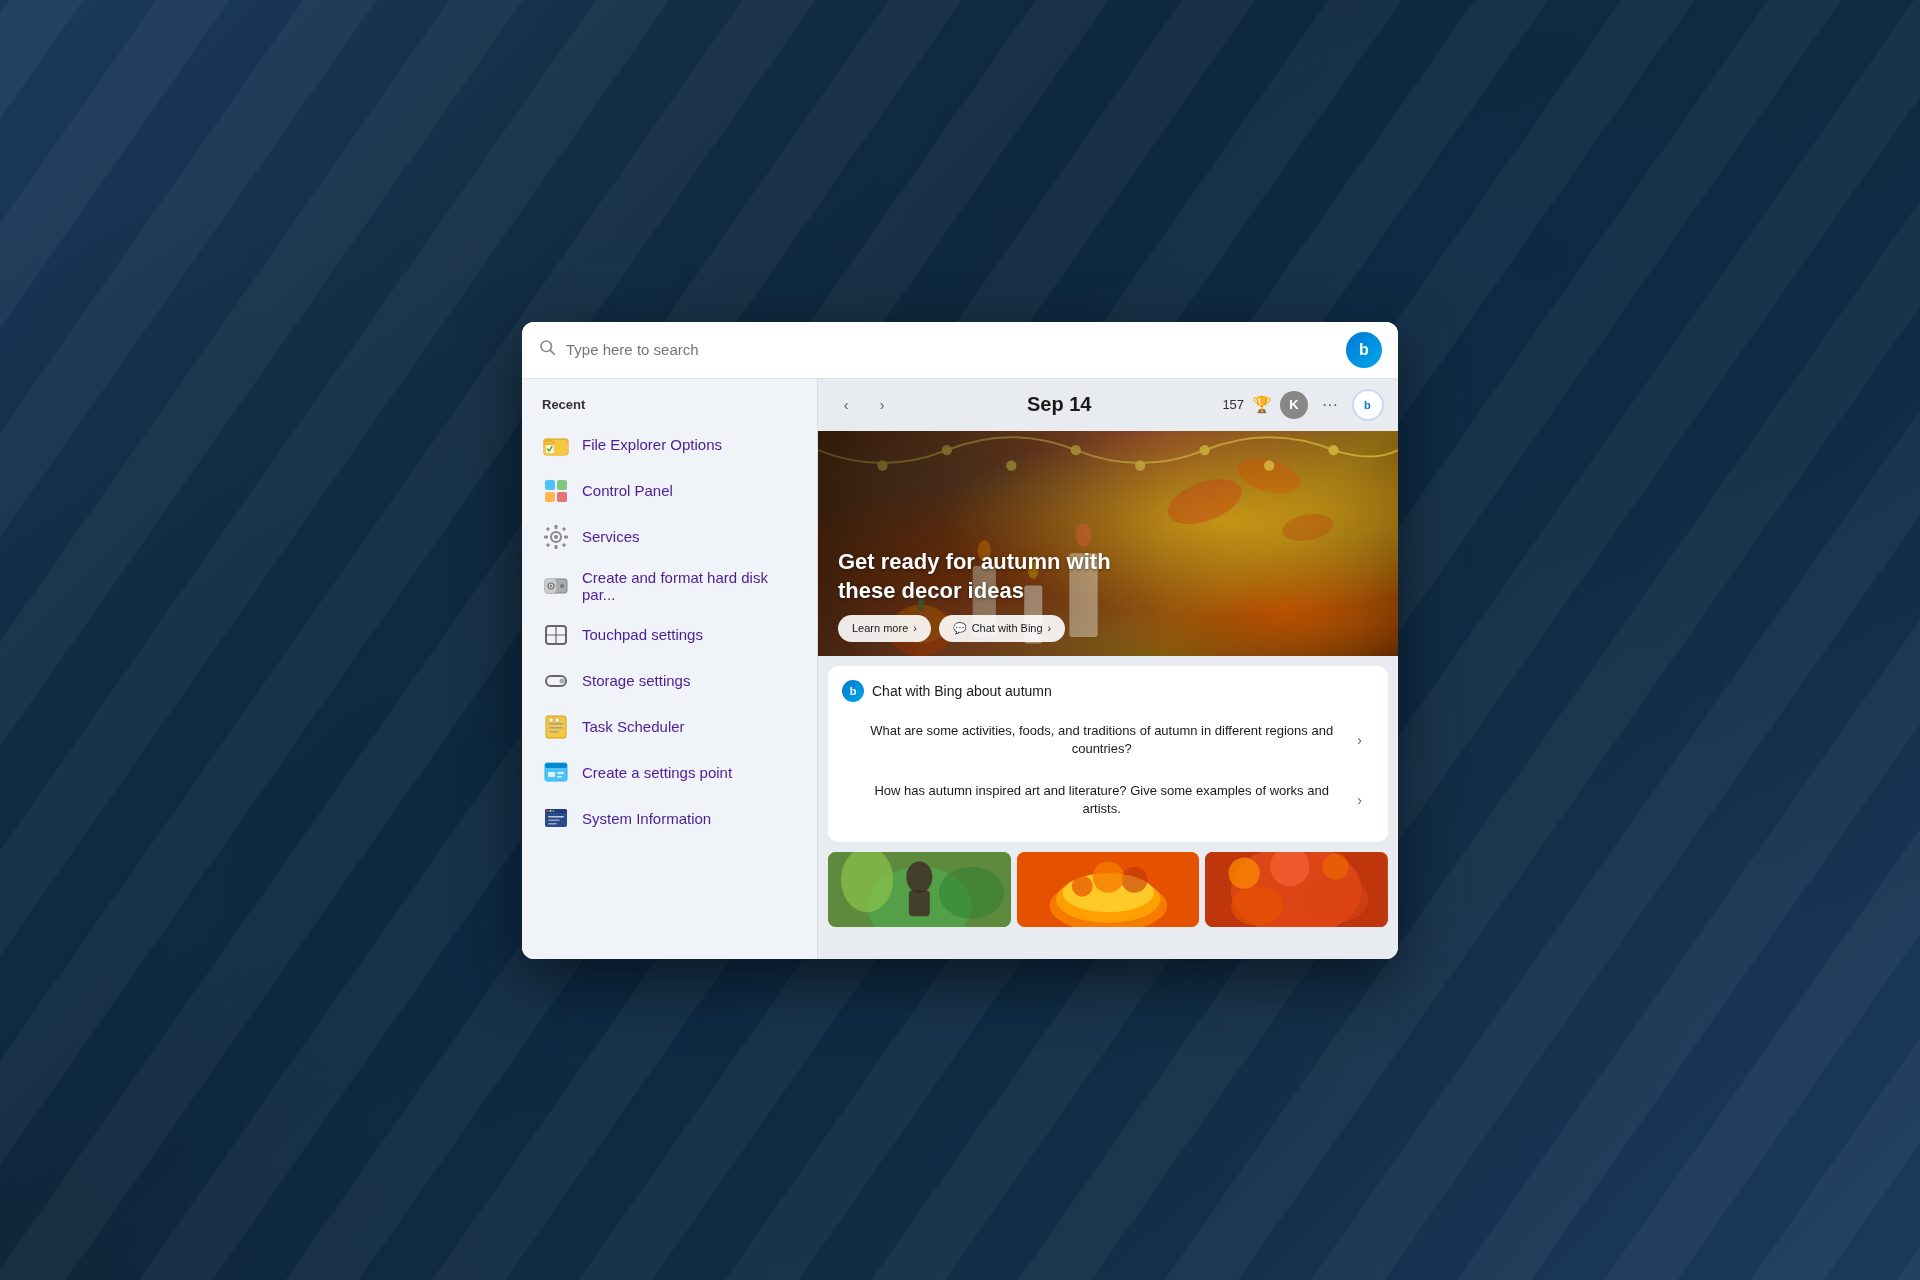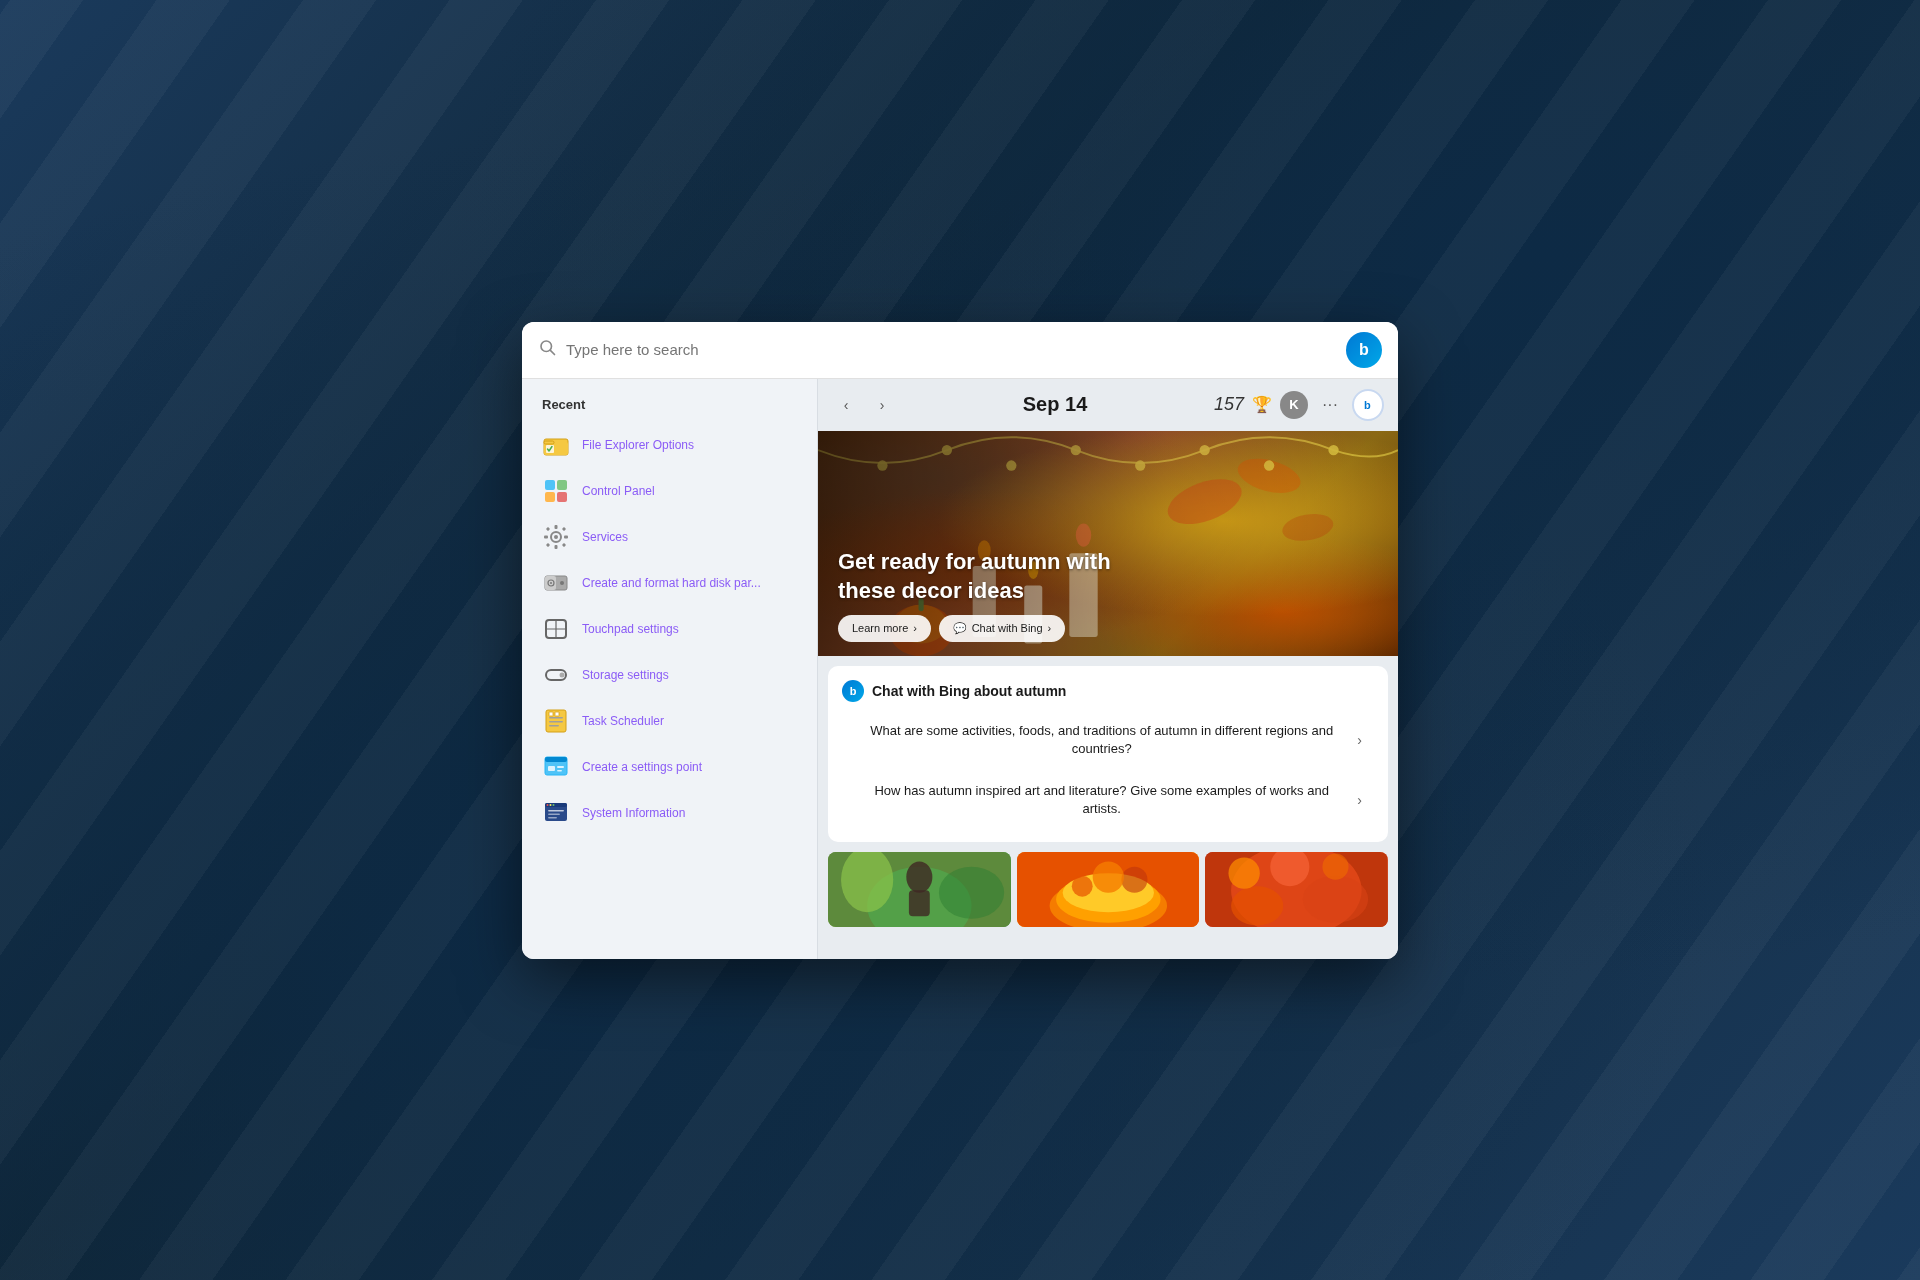--- a/index.html
+++ b/index.html
@@ -130,22 +130,22 @@
     .item-icon {
       width: 28px;
       height: 28px;
       flex-shrink: 0;
       display: flex;
       align-items: center;
       justify-content: center;
       font-size: 18px;
     }
     .item-label {
-      font-size: 12px;
-      color: #8b5cf6;
+      font-size: 15px;
+      color: #4c1d95;
     }
 
     
     .right-panel {
       flex: 1;
       display: flex;
       flex-direction: column;
       background: #e8ecf0;
       border-left: 1px solid #d8dde3;
     }
@@ -175,24 +175,23 @@
       color: #1a1a1a;
       flex: 1;
       text-align: center;
     }
     .notif-area {
       display: flex;
       align-items: center;
       gap: 8px;
     }
     .notif-count {
-      font-size: 18px;
+      font-size: 13px;
       color: #333;
       font-weight: 500;
-      font-style: italic;
     }
     .notif-icon {
       font-size: 16px;
       color: #555;
     }
     .avatar-k {
       width: 28px; height: 28px;
       border-radius: 50%;
       background: #888;
       color: white;
@@ -282,21 +281,21 @@
     }
     .bing-mini {
       width: 22px; height: 22px;
       border-radius: 50%;
       background: linear-gradient(135deg, #0078d4, #00a8e8);
       display: flex; align-items: center; justify-content: center;
       color: white; font-size: 11px; font-weight: bold;
     }
     .chat-title {
       font-size: 14px;
-      font-weight: 700;
+      font-weight: 400;
       color: #1a1a1a;
     }
     .chat-item {
       display: flex;
       align-items: center;
       justify-content: space-between;
       padding: 10px 12px;
       border-radius: 8px;
       cursor: pointer;
       transition: background 0.15s;

